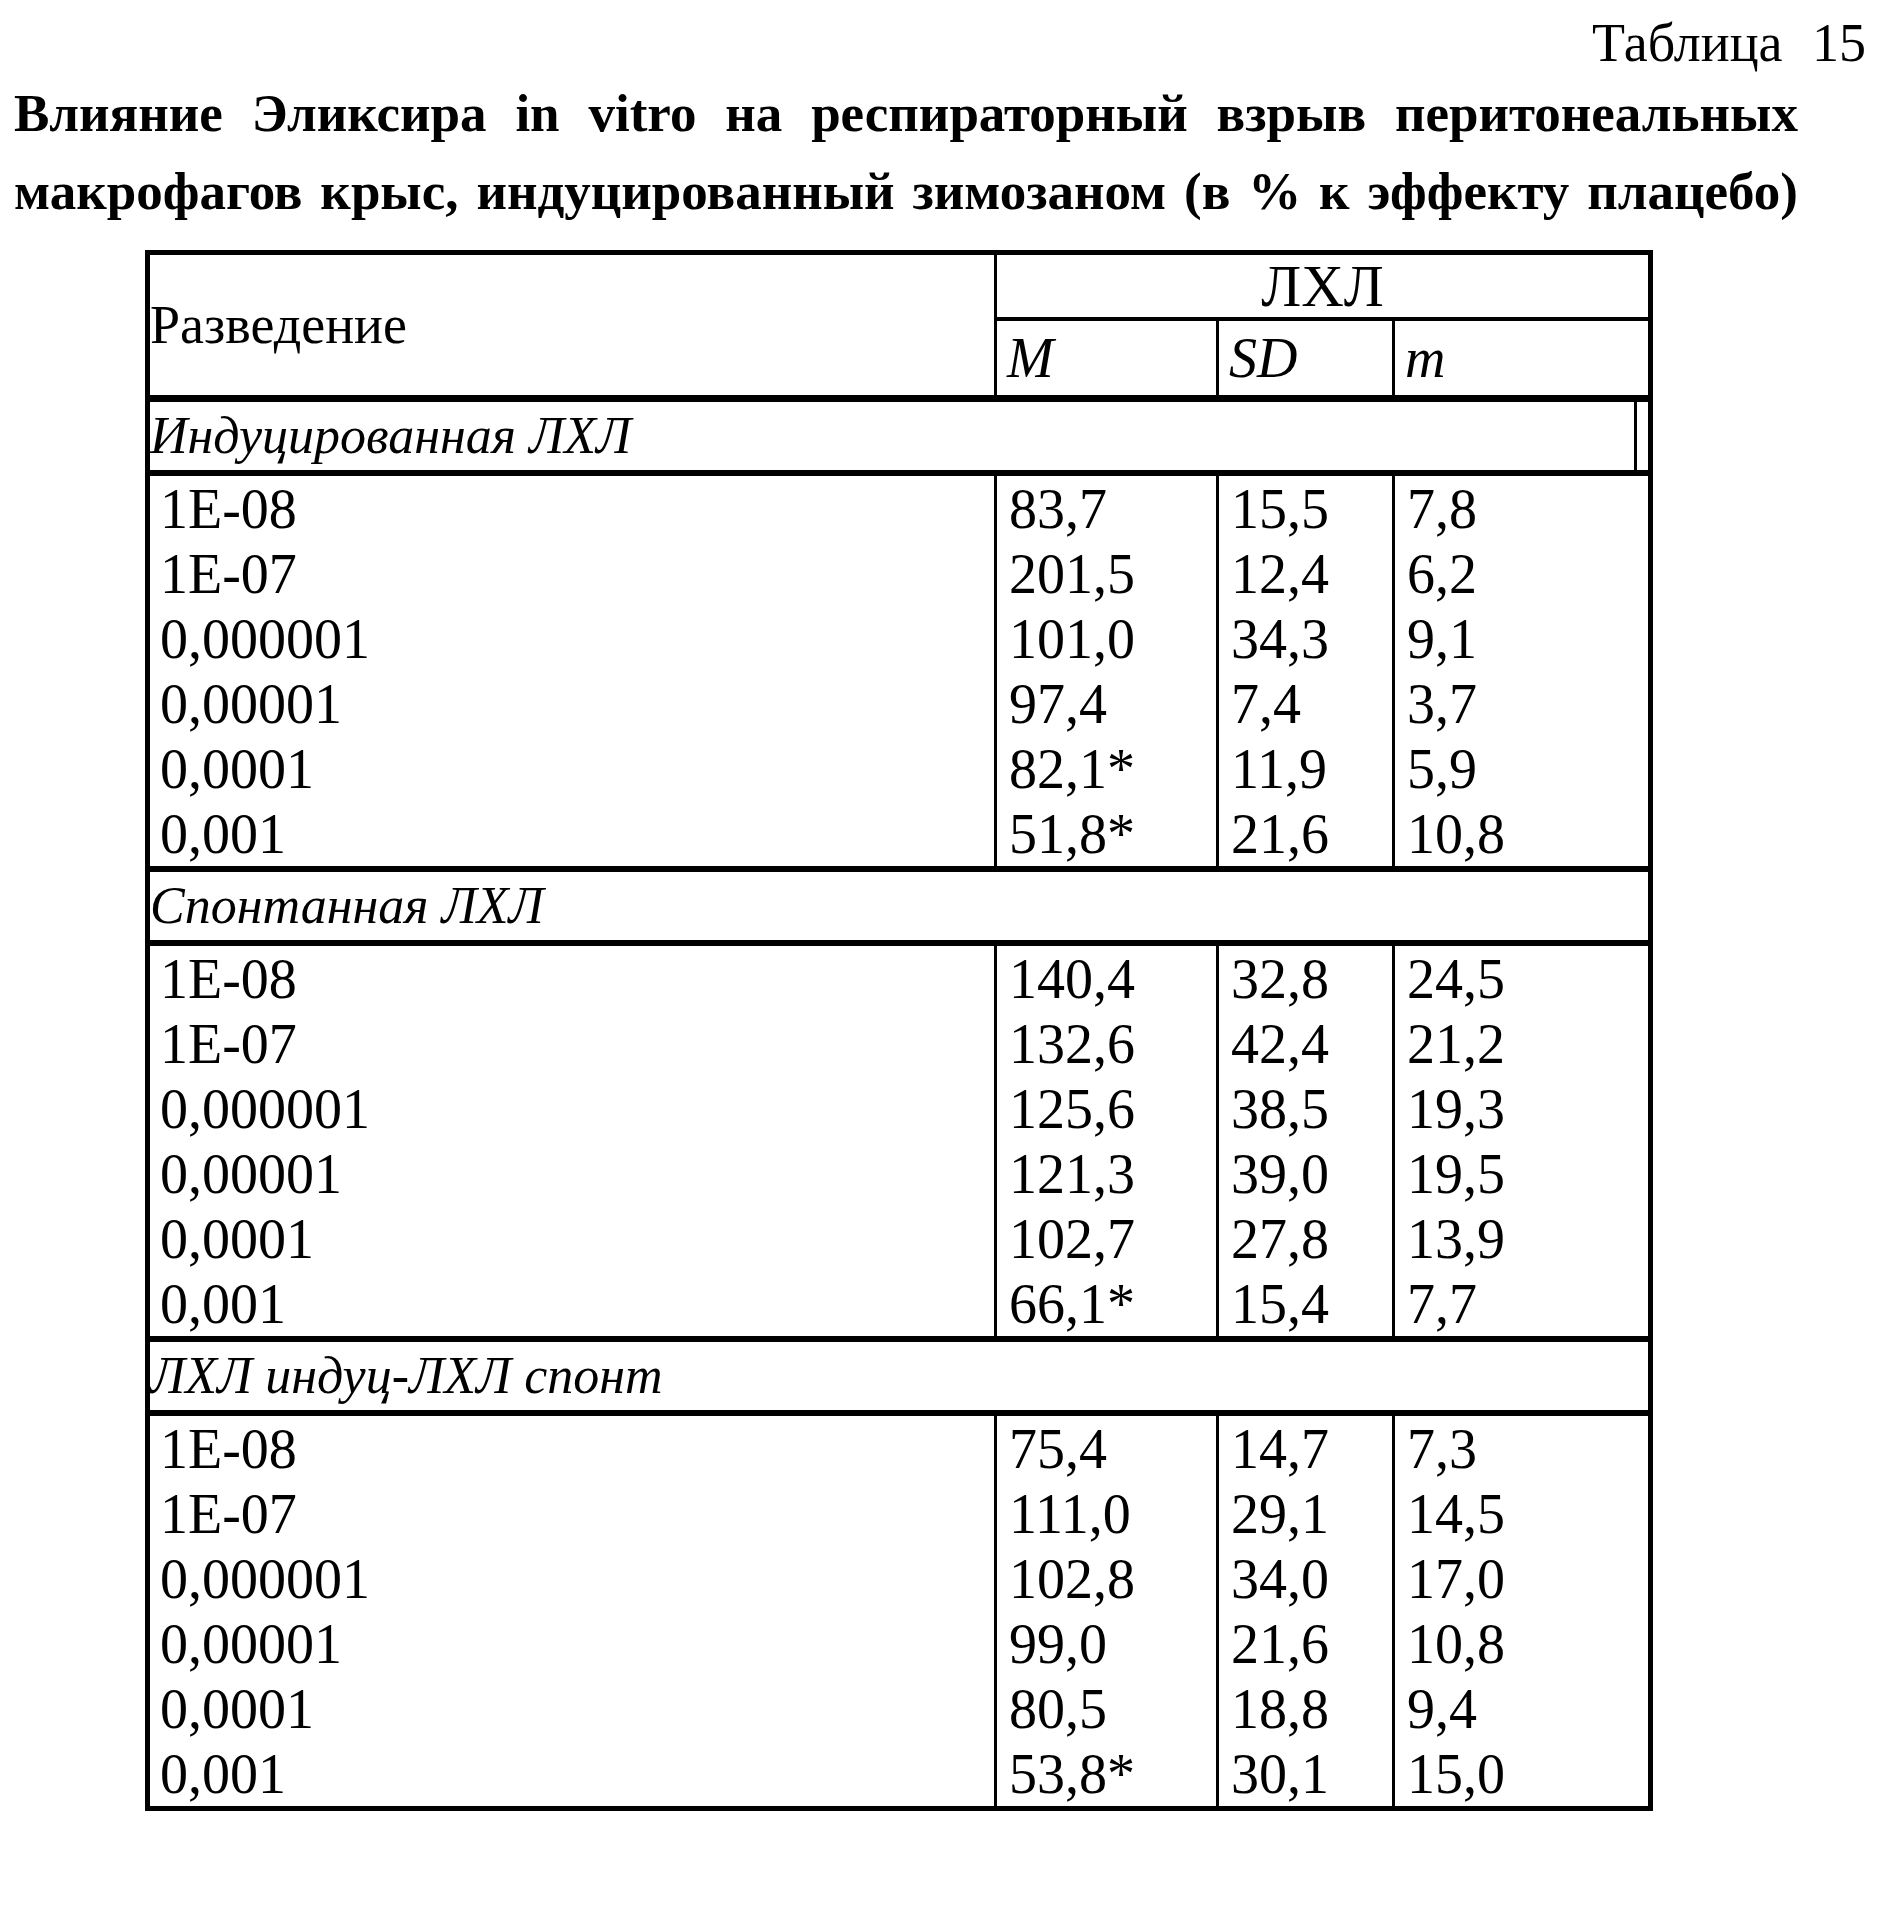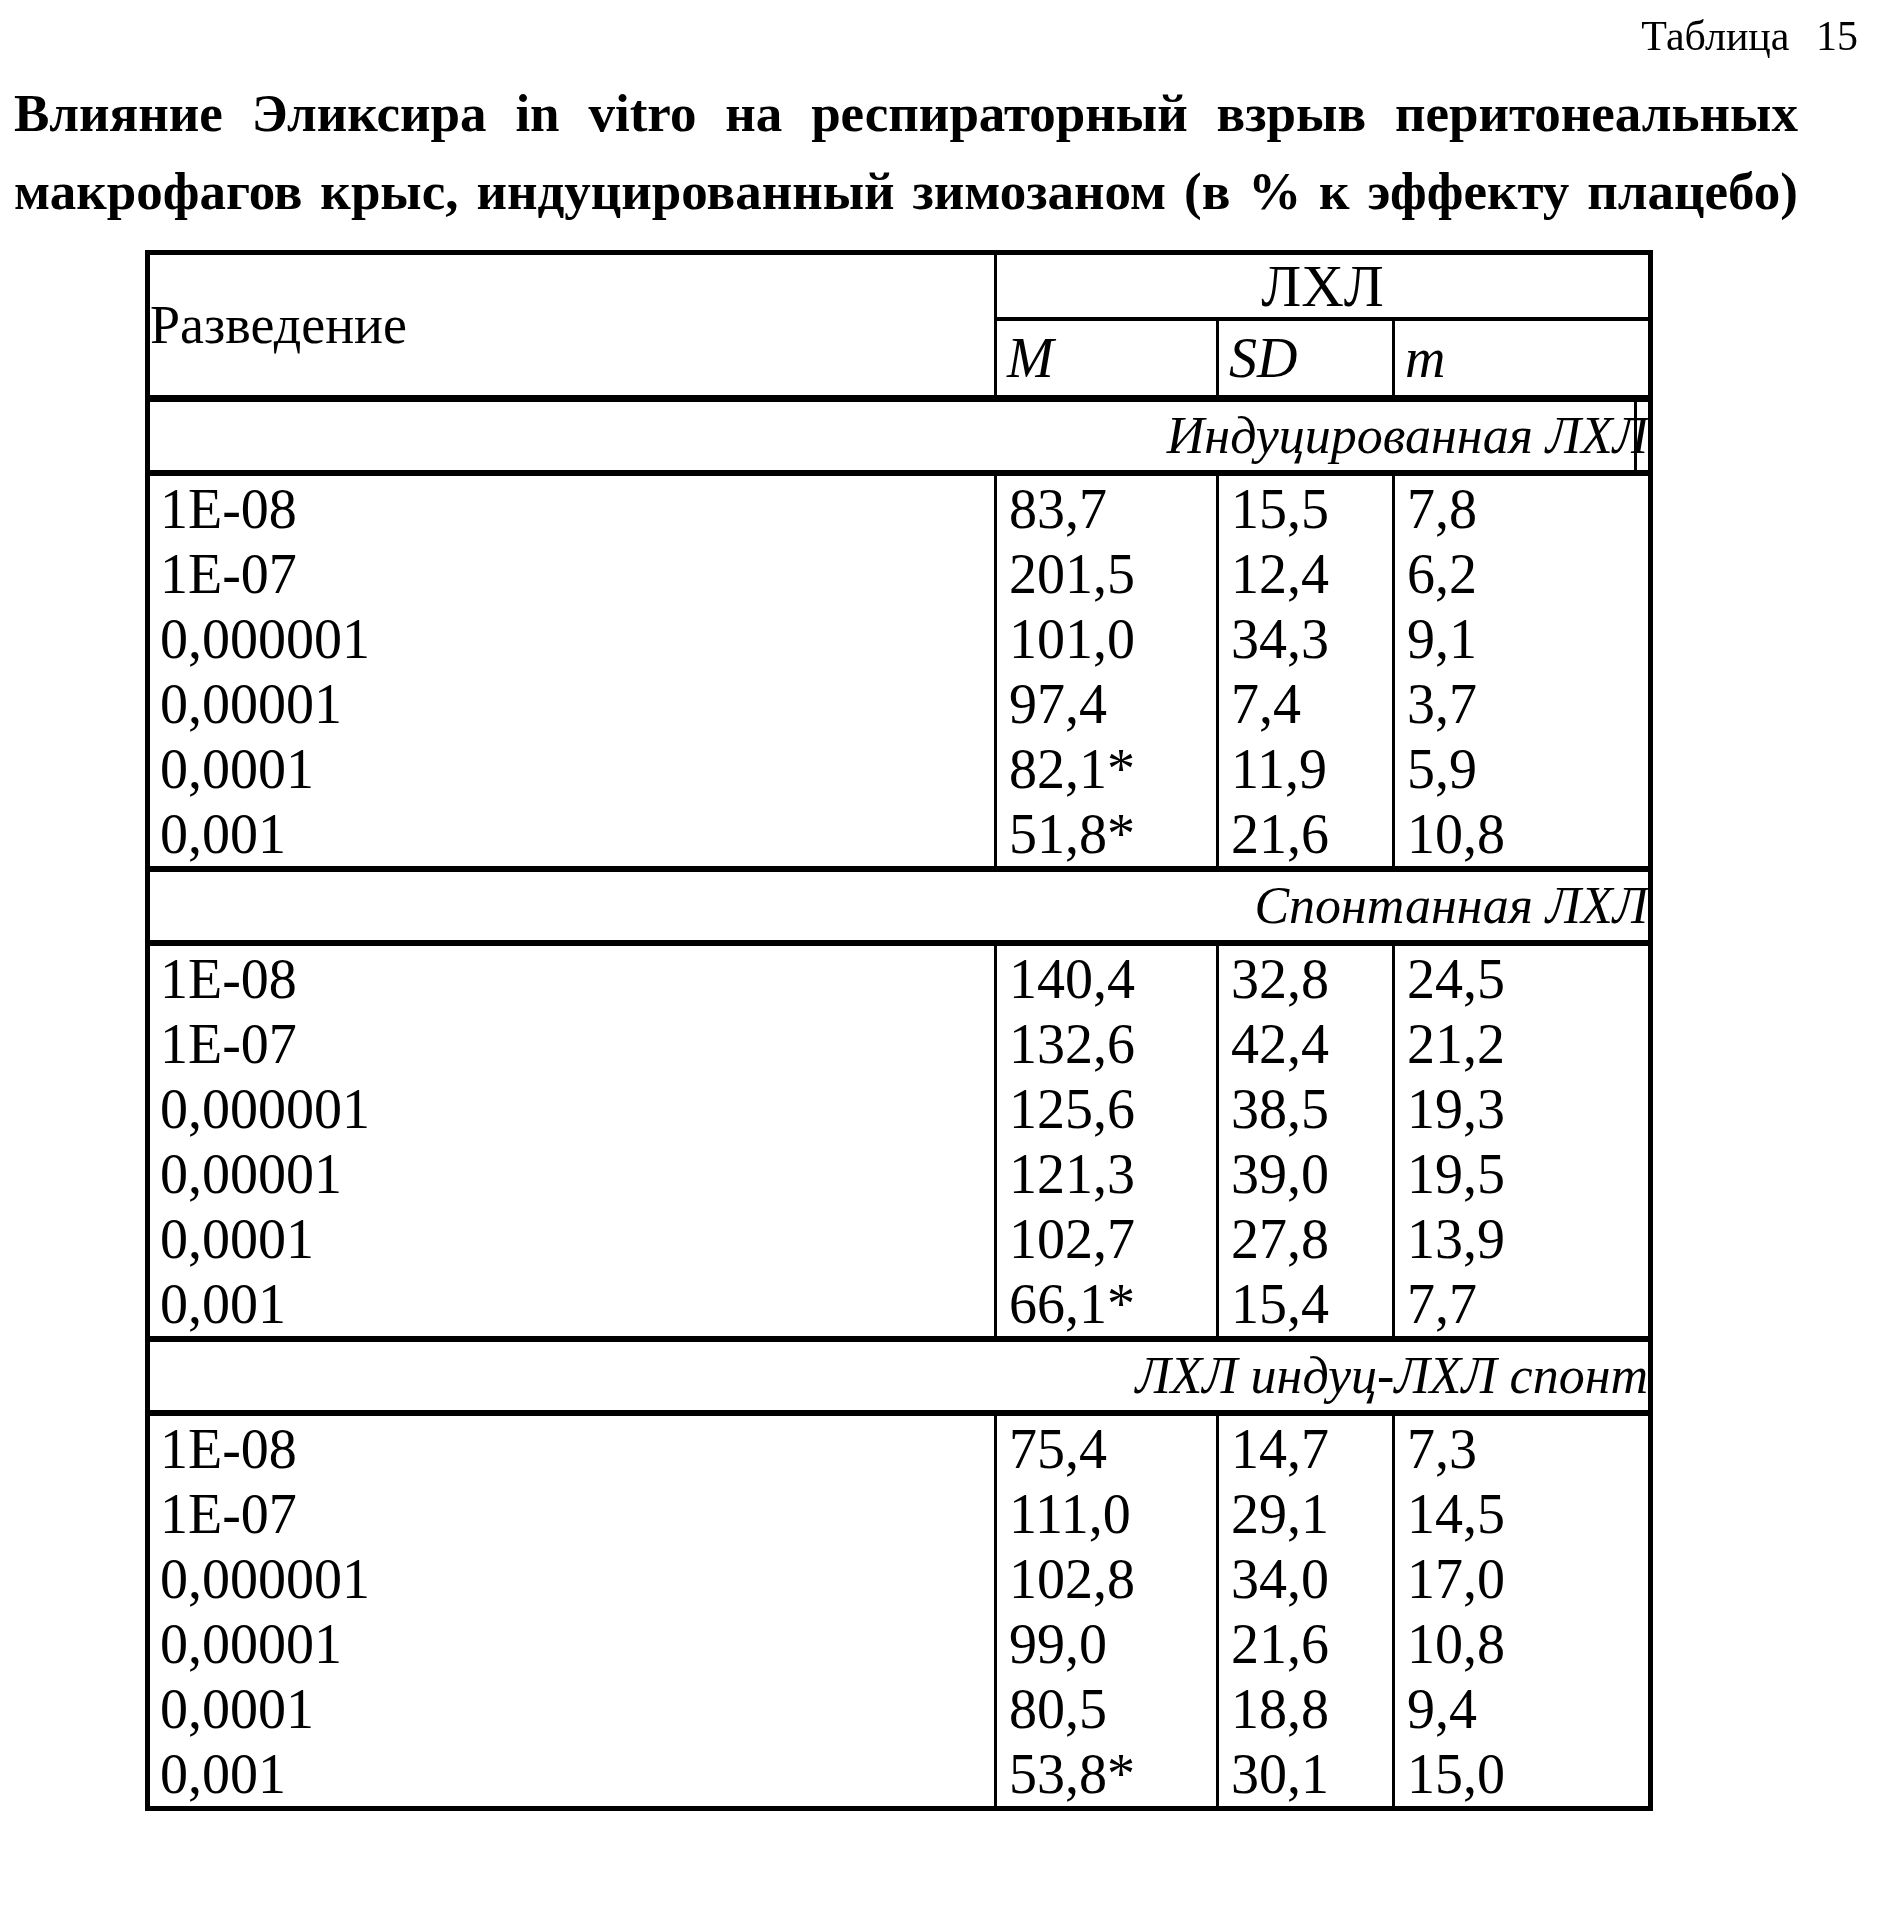--- a/index.html
+++ b/index.html
@@ -3,22 +3,22 @@
 <meta charset="utf-8">
 <style>
   html,body { margin:0; padding:0; background:#888; }
   .page {
     position:relative; width:1904px; height:1920px;
     background:#ffffff; color:#000;
     font-family:"Liberation Serif", serif;
     overflow:hidden;
   }
   .caption {
-    position:absolute; top:12px; right:46px;
-    font-size:42px; word-spacing:16px; white-space:nowrap;
+    position:absolute; top:12px; right:38px;
+    font-size:54px; word-spacing:16px; white-space:nowrap;
   }
   .title-block {
     position:absolute; left:14px; top:74px; width:1784px;
     font-size:53px; font-weight:bold;
   }
   .title-line {
     text-align:justify; text-align-last:justify;
     line-height:78px; height:78px; overflow:hidden;
   }
   table.data-table {
@@ -38,21 +38,21 @@
   .th-group {
     height:58px; text-align:center; font-weight:bold; font-size:59px;
     border-bottom:4px solid #000;
   }
   .stat-row th {
     height:74px; text-align:left; padding-left:10px;
     font-style:italic; font-size:56px;
     border-right:3px solid #000; border-bottom:7px solid #000;
   }
   .band-row td {
-    height:68px; text-align:right; font-style:italic; font-size:52px;
+    height:68px; text-align:left; font-style:italic; font-size:52px;
     border-top:6px solid #000; border-bottom:6px solid #000;
   }
   .data-row td { height:65px; }
   .data-row td.lbl { text-align:left; padding-left:10px; border-right:3px solid #000; }
   .data-row td.num { text-align:left; padding-left:12px; border-right:3px solid #000; }
   .footnote {
     position:absolute; left:188px; top:1845px;
     font-size:51px; white-space:nowrap;
   }
   .footnote-lead { font-style:italic; }

